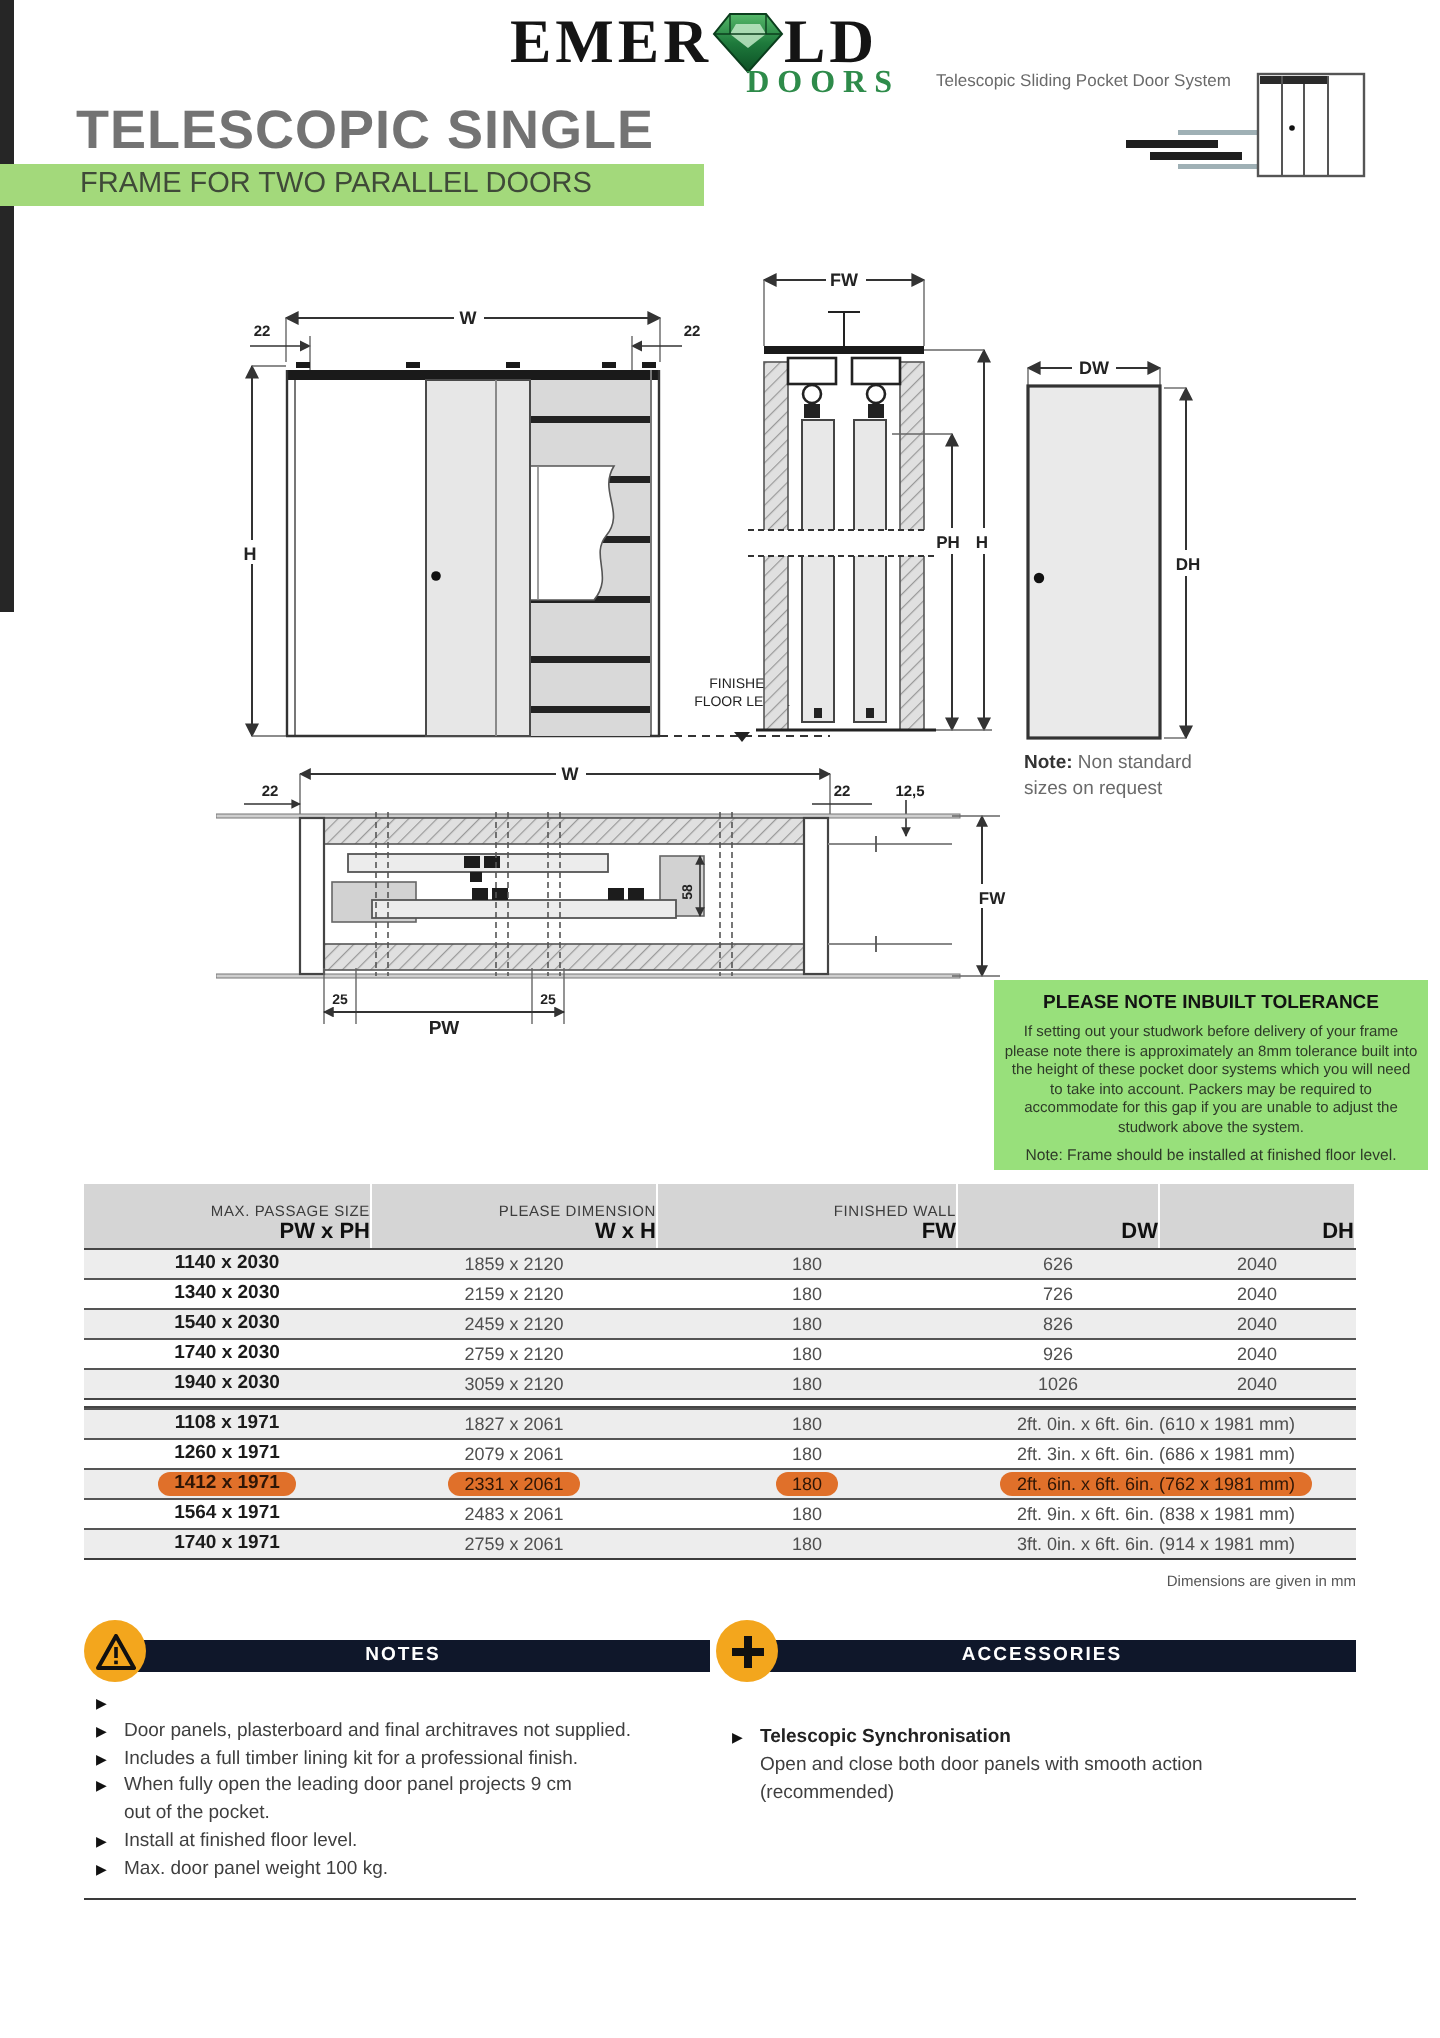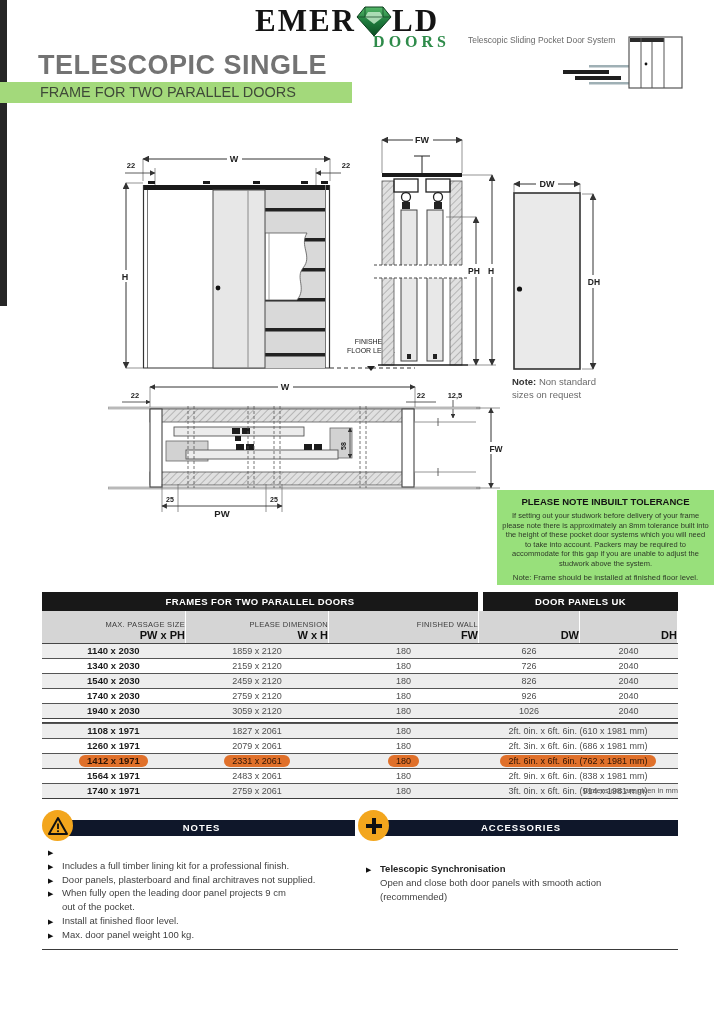--- a/index.html
+++ b/index.html
@@ -334,24 +334,20 @@
     <text x="114" y="139" font-size="9.5" font-weight="bold" text-anchor="middle">PW</text>
   </svg>
 
   <div class="abs tol-box">
     <div class="tol-title">PLEASE NOTE INBUILT TOLERANCE</div>
     <div class="tol-body">If setting out your studwork before delivery of your frame please note there is approximately an 8mm tolerance built into the height of these pocket door systems which you will need to take into account. Packers may be required to accommodate for this gap if you are unable to adjust the studwork above the system.</div>
     <div class="tol-note">Note: Frame should be installed at finished floor level.</div>
   </div>
 
   <div class="abs tbl">
-    <div class="ghead">
-      <div class="gcell g1">FRAMES FOR TWO PARALLEL DOORS</div>
-      <div class="gcell g2">DOOR PANELS UK</div>
-    </div>
     <div class="tgrid sub">
       <div class="scell">
         <div class="s1">MAX. PASSAGE SIZE</div>
           <div class="s2">PW x PH</div>
       </div>
       <div class="scell">
         <div class="s1">PLEASE DIMENSION</div>
           <div class="s2">W x H</div>
       </div>
       <div class="scell">
@@ -446,25 +442,25 @@
         <rect x="9.1" y="13.3" width="1.8" height="1.8" fill="#111"></rect>
       </svg>
     </div>
     <div class="bar">NOTES</div>
     <div class="blist">
       <div class="bline">
           <span class="bt">▶</span>
         </div>
       <div class="bline">
           <span class="bt">▶</span>
+          <span>Door panels, plasterboard and final architraves not supplied.</span>
+        </div>
+      <div class="bline">
+          <span class="bt">▶</span>
           <span>Includes a full timber lining kit for a professional finish.</span>
-        </div>
-      <div class="bline">
-          <span class="bt">▶</span>
-          <span>Door panels, plasterboard and final architraves not supplied.</span>
         </div>
       <div class="bline">
           <span class="bt">▶</span>
           <span>When fully open the leading door panel projects 9 cm</span>
         </div>
       <div class="bline cont">
           <span class="bt">▶</span>
           <span>out of the pocket.</span>
         </div>
       <div class="bline">

